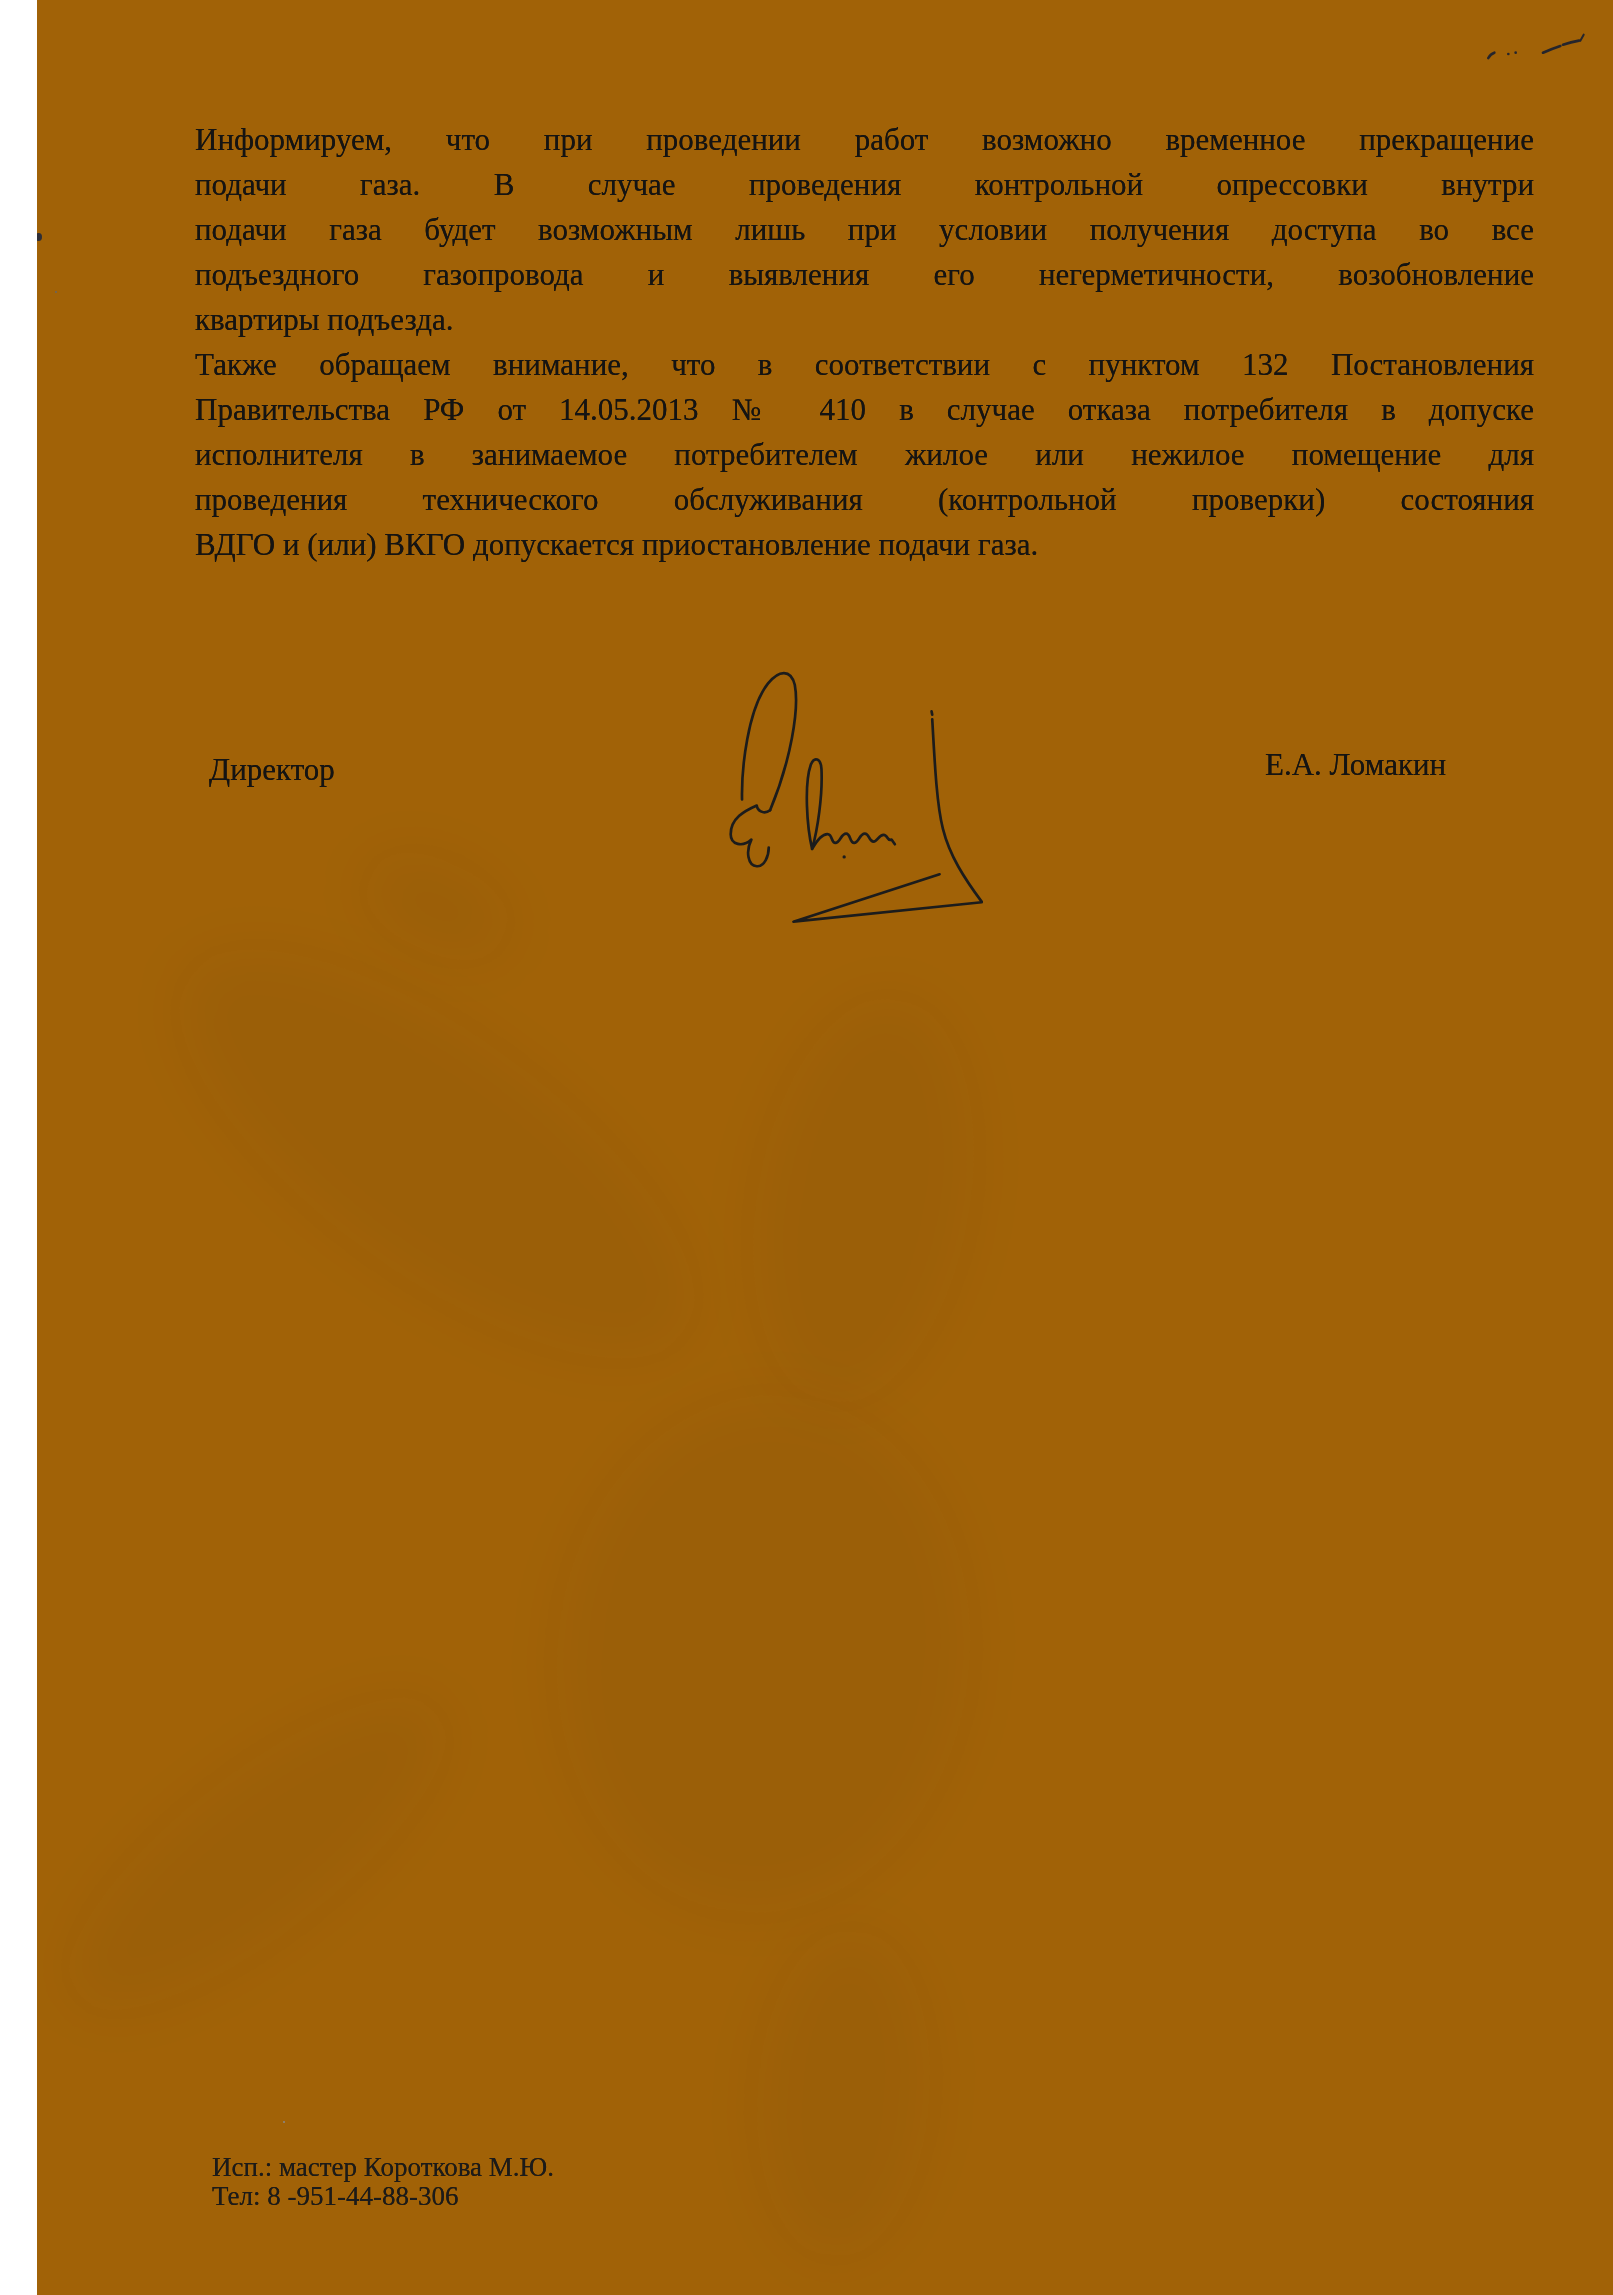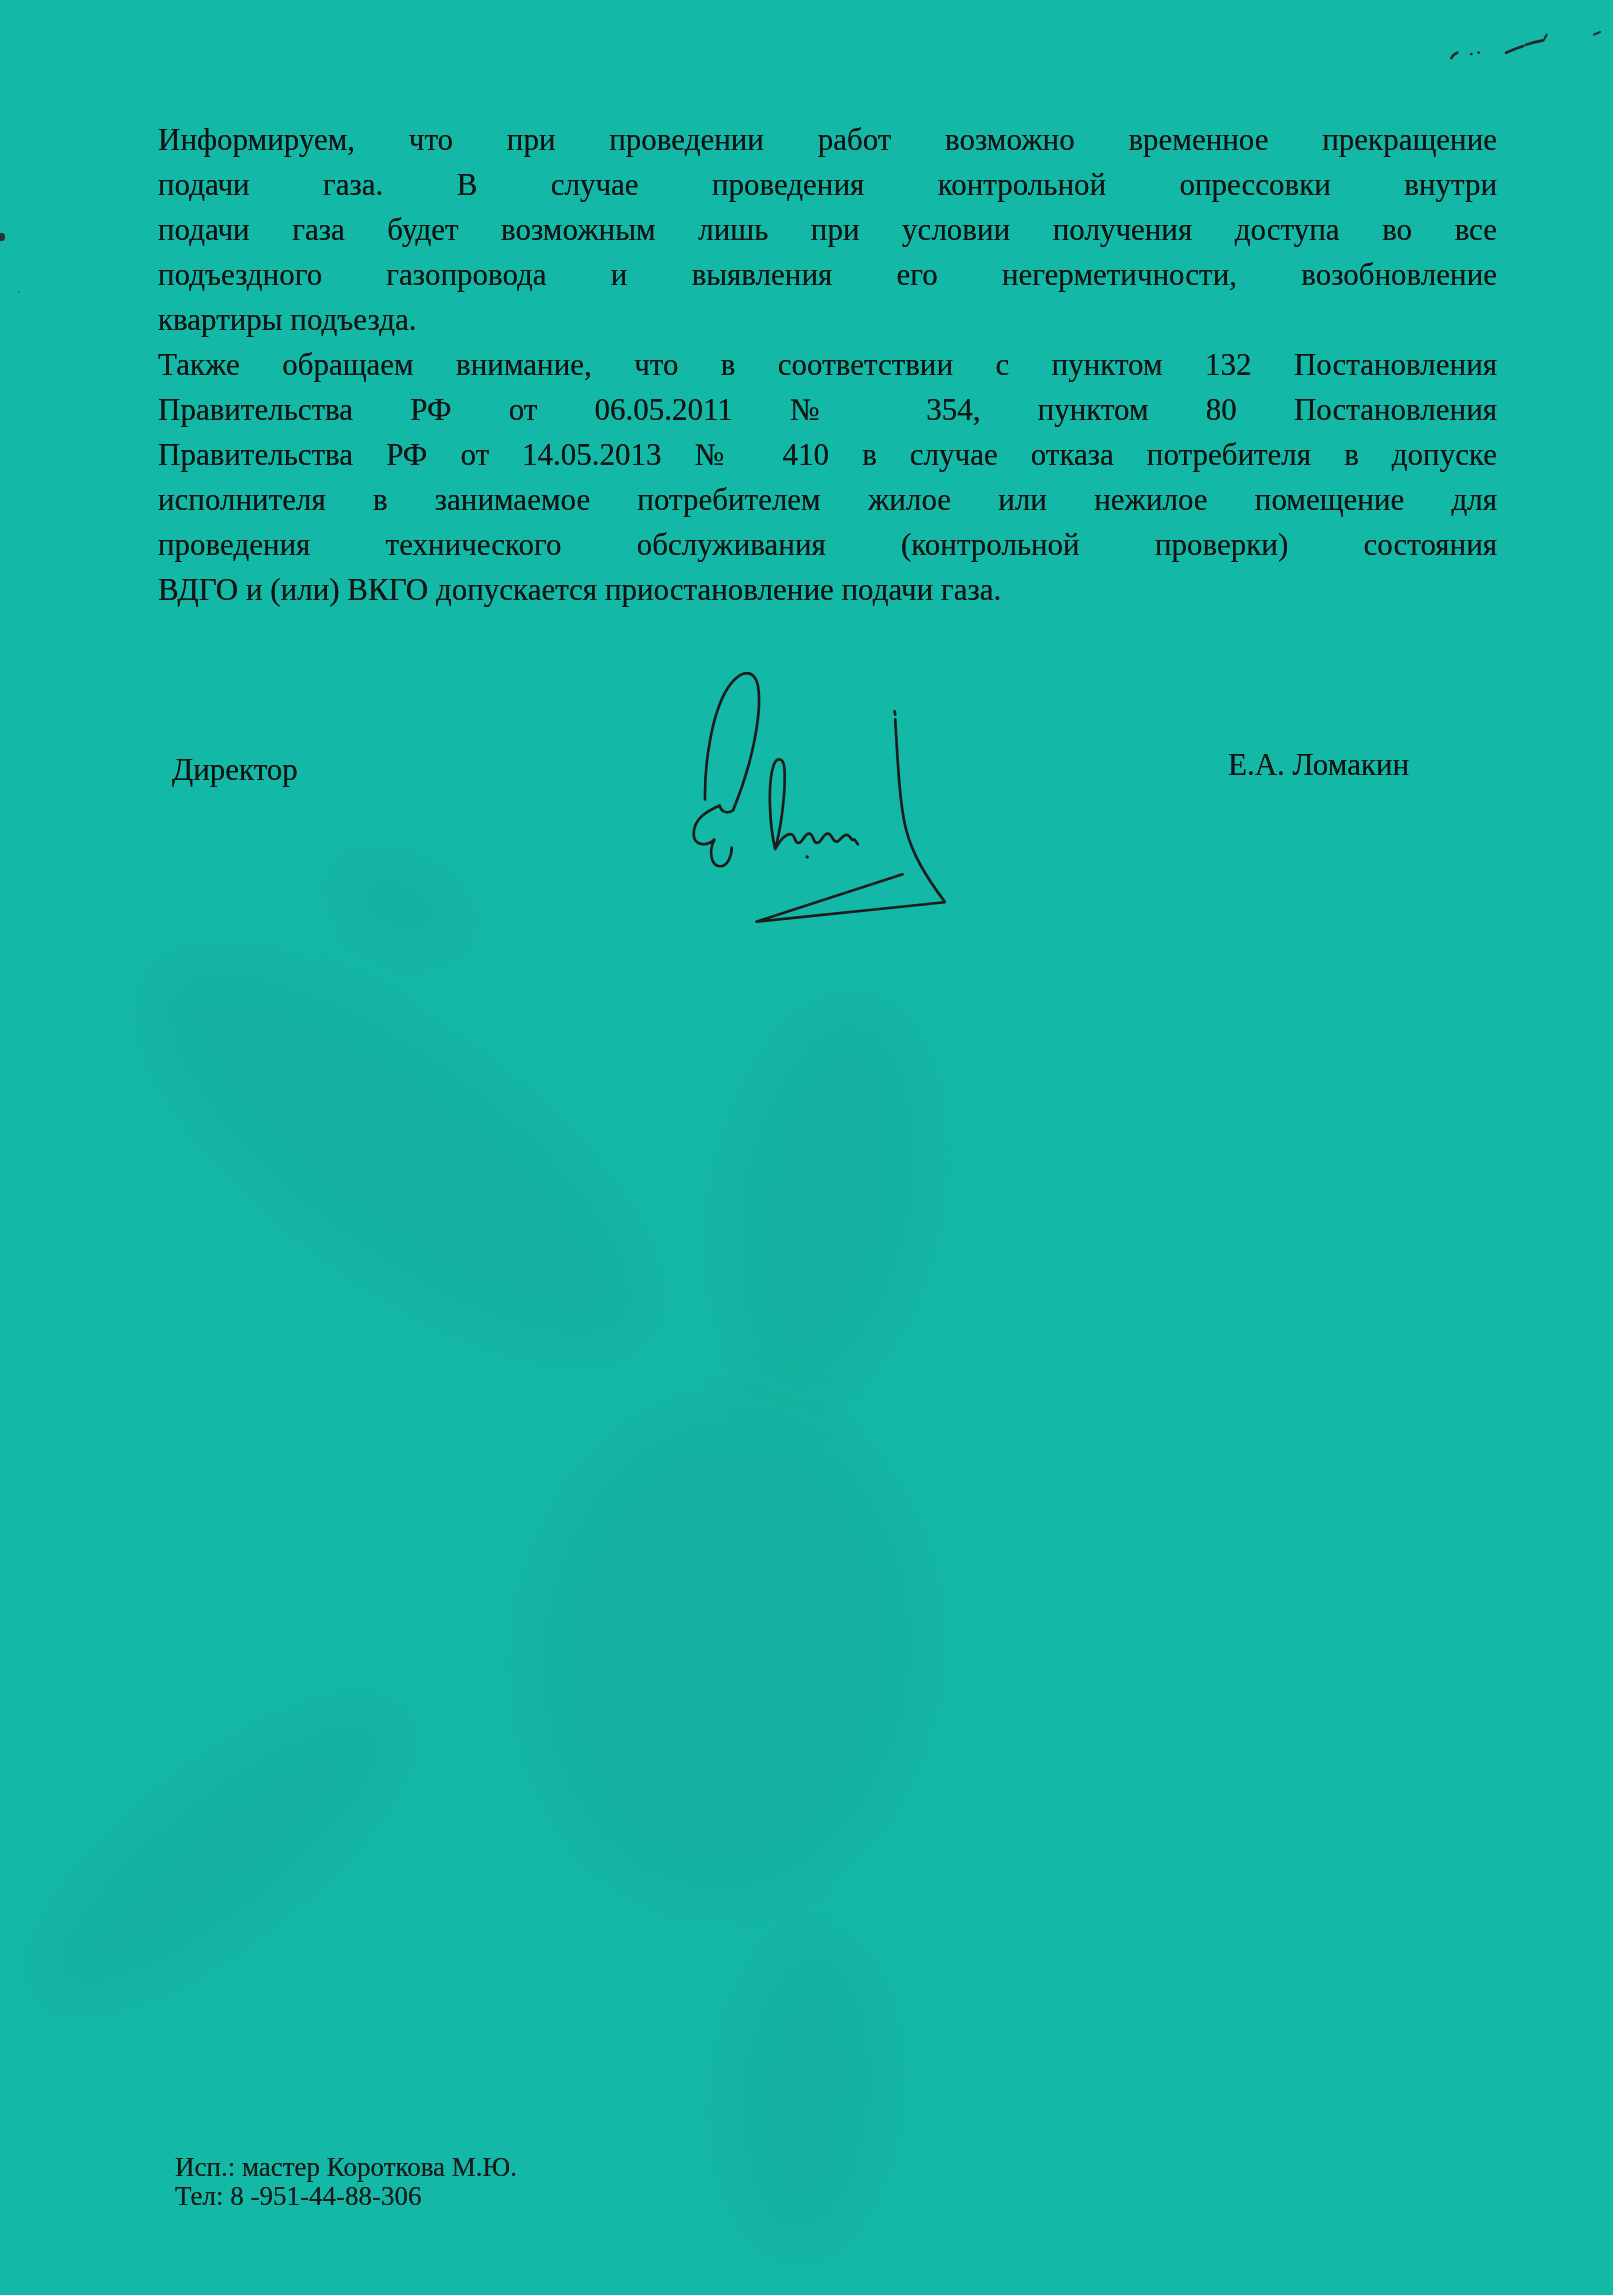--- a/index.html
+++ b/index.html
@@ -1,20 +1,20 @@
 <!DOCTYPE html>
 <html style="font-size:10.7px"><head>
 <meta charset="utf-8">
 <style>
   html,body{margin:0;padding:0;}
   body{
     width:1613px;height:2295px;position:relative;background:#ffffff;
     font-family:"Liberation Serif","DejaVu Serif",serif;color:#141414;
   }
-  .page{position:absolute;inset:0;overflow:hidden;background:#14b8a6;}
+  .page{position:absolute;inset:0;overflow:hidden;background:#a16207;margin-left:37px;}
 
   
   .blob{position:absolute;border-radius:50%;background:rgba(20,20,20,0.045);filter:blur(28px);}
   .blob-a{left:93px;top:1034px;width:614px;height:240px;transform:rotate(36deg);}
   .blob-b{left:320px;top:860px;width:160px;height:93px;transform:rotate(25deg);}
   .blob-c{left:720px;top:994px;width:213px;height:413px;transform:rotate(10deg);}
   .blob-d{left:520px;top:1394px;width:413px;height:520px;transform:rotate(6deg);}
   .blob-e{left:-13.3px;top:1774px;width:467px;height:160px;transform:rotate(-38deg);}
   .blob-f{left:720px;top:1927px;width:173px;height:333px;transform:rotate(4deg);}
 
@@ -77,21 +77,20 @@
   <div class="bodytext">
     <div>
       <div class="line">Информируем, что при проведении работ возможно временное прекращение</div>
       <div class="line">подачи газа. В случае проведения контрольной опрессовки внутри</div>
       <div class="line">подачи газа будет возможным лишь при условии получения доступа во все</div>
       <div class="line">подъездного газопровода и выявления его негерметичности, возобновление</div>
       <div class="line last">квартиры подъезда.</div>
     </div>
     <div>
       <div class="line">Также обращаем внимание, что в соответствии с пунктом 132 Постановления</div>
-      <div class="line">Правительства РФ от 06.05.2011 № 354, пунктом 80 Постановления</div>
       <div class="line">Правительства РФ от 14.05.2013 № 410 в случае отказа потребителя в допуске</div>
       <div class="line">исполнителя в занимаемое потребителем жилое или нежилое помещение для</div>
       <div class="line">проведения технического обслуживания (контрольной проверки) состояния</div>
       <div class="line last">ВДГО и (или) ВКГО допускается приостановление подачи газа.</div>
     </div>
   </div>
 
   <span class="sig-label director">Директор</span>
 
   <svg class="sig-svg" width="307" height="307" viewBox="1000 950 460 460" fill="none" stroke="#1c1c1c" stroke-width="4" stroke-linecap="round" stroke-linejoin="round">

